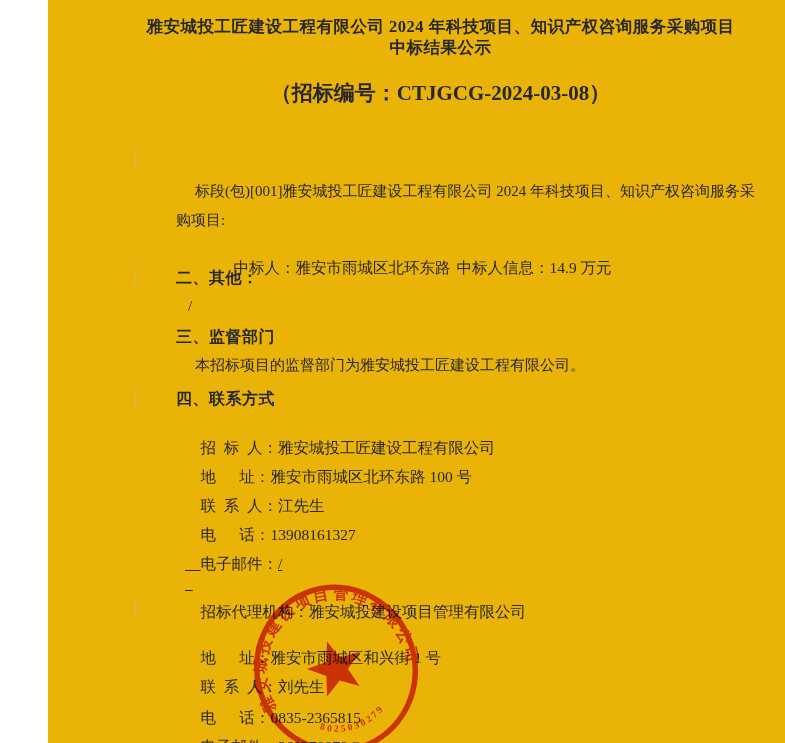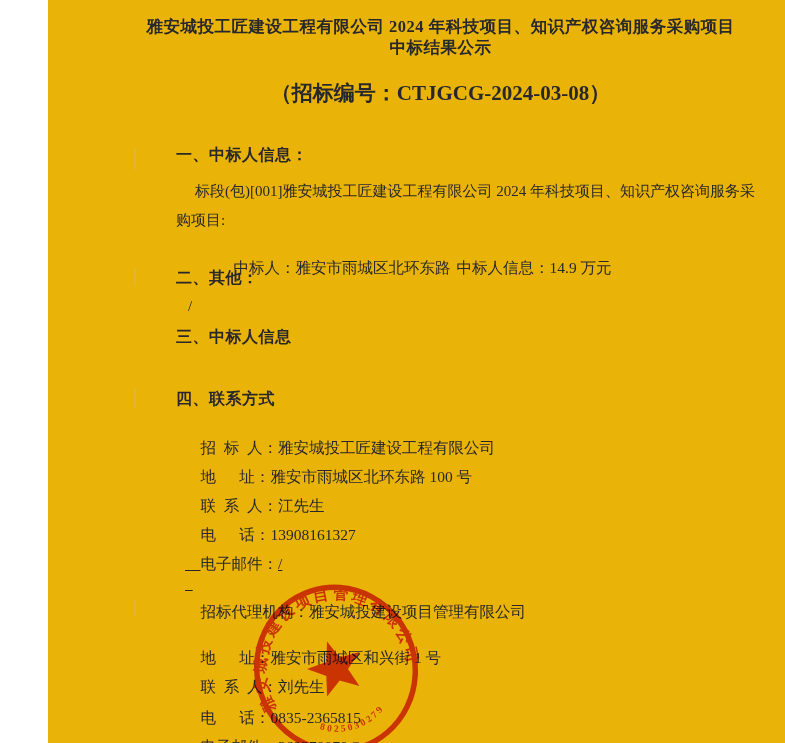--- a/index.html
+++ b/index.html
@@ -30,34 +30,34 @@
 </style>
 </head>
 <body>
 
 <div id="page">
 
   <div class="t bold title center" style="top:17px;">雅安城投工匠建设工程有限公司 2024 年科技项目、知识产权咨询服务采购项目</div>
   <div class="t bold title center" style="top:38px;">中标结果公示</div>
   <div class="t bold center" style="top:81px;font-size:21px;">（招标编号：CTJGCG-2024-03-08）</div>
 
-  <div class="t bold heading" style="left:128px;top:145px;">一、中标人信息：</div>
   <div class="t" style="left:147px;top:182px;">标段(包)[001]雅安城投工匠建设工程有限公司 2024 年科技项目、知识产权咨询服务采</div>
   <div class="t" style="left:128px;top:211px;">购项目:</div>
   <div class="row" style="left:170px;top:240px;">
     <span>中标人：</span><span>雅安市雨城区北环东路</span>
   </div>
   <div class="row" style="left:393px;top:240px;">
     <span>中标人信息：</span><span>14.9 万元</span>
   </div>
 
   <div class="t bold heading" style="left:128px;top:268px;">二、其他：</div>
   <div class="t slash" style="left:140px;top:297px;">/</div>
 
-  <div class="t bold heading" style="left:128px;top:327px;">三、中标人信息</div>
+  <div class="t bold heading" style="left:128px;top:327px;">三、监督部门</div>
+  <div class="t" style="left:147px;top:356px;">本招标项目的监督部门为雅安城投工匠建设工程有限公司。</div>
 
   <div class="t bold heading" style="left:128px;top:389px;">四、联系方式</div>
 
   <div class="row" style="left:137px;top:420px;">
     <span class="lbl">招  标  人：</span><span class="val">雅安城投工匠建设工程有限公司</span>
   </div>
   <div class="row" style="left:137px;top:449px;">
     <span class="lbl">地      址：</span><span class="val">雅安市雨城区北环东路 100 号</span>
   </div>
   <div class="row" style="left:137px;top:478px;">

